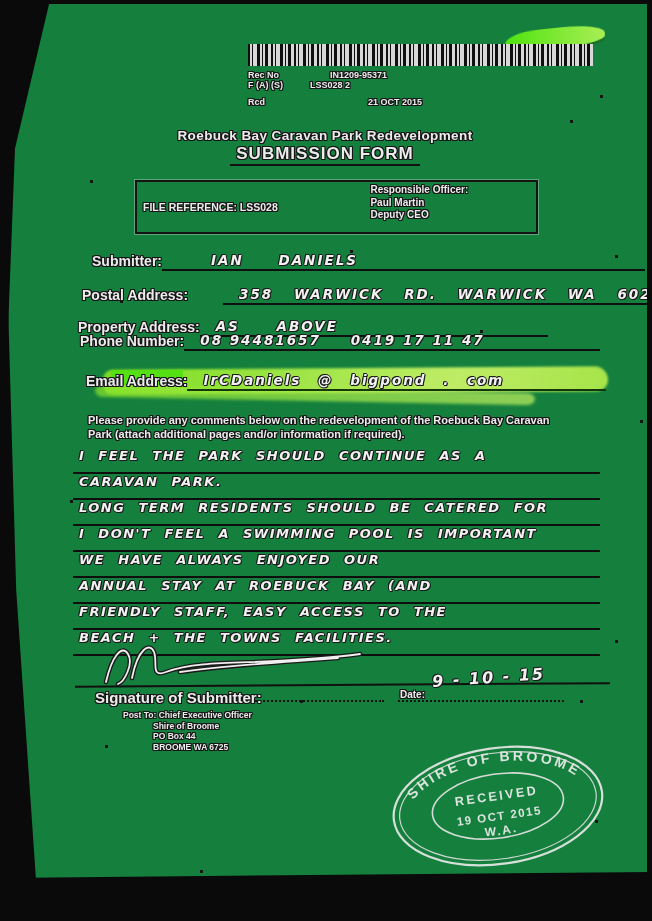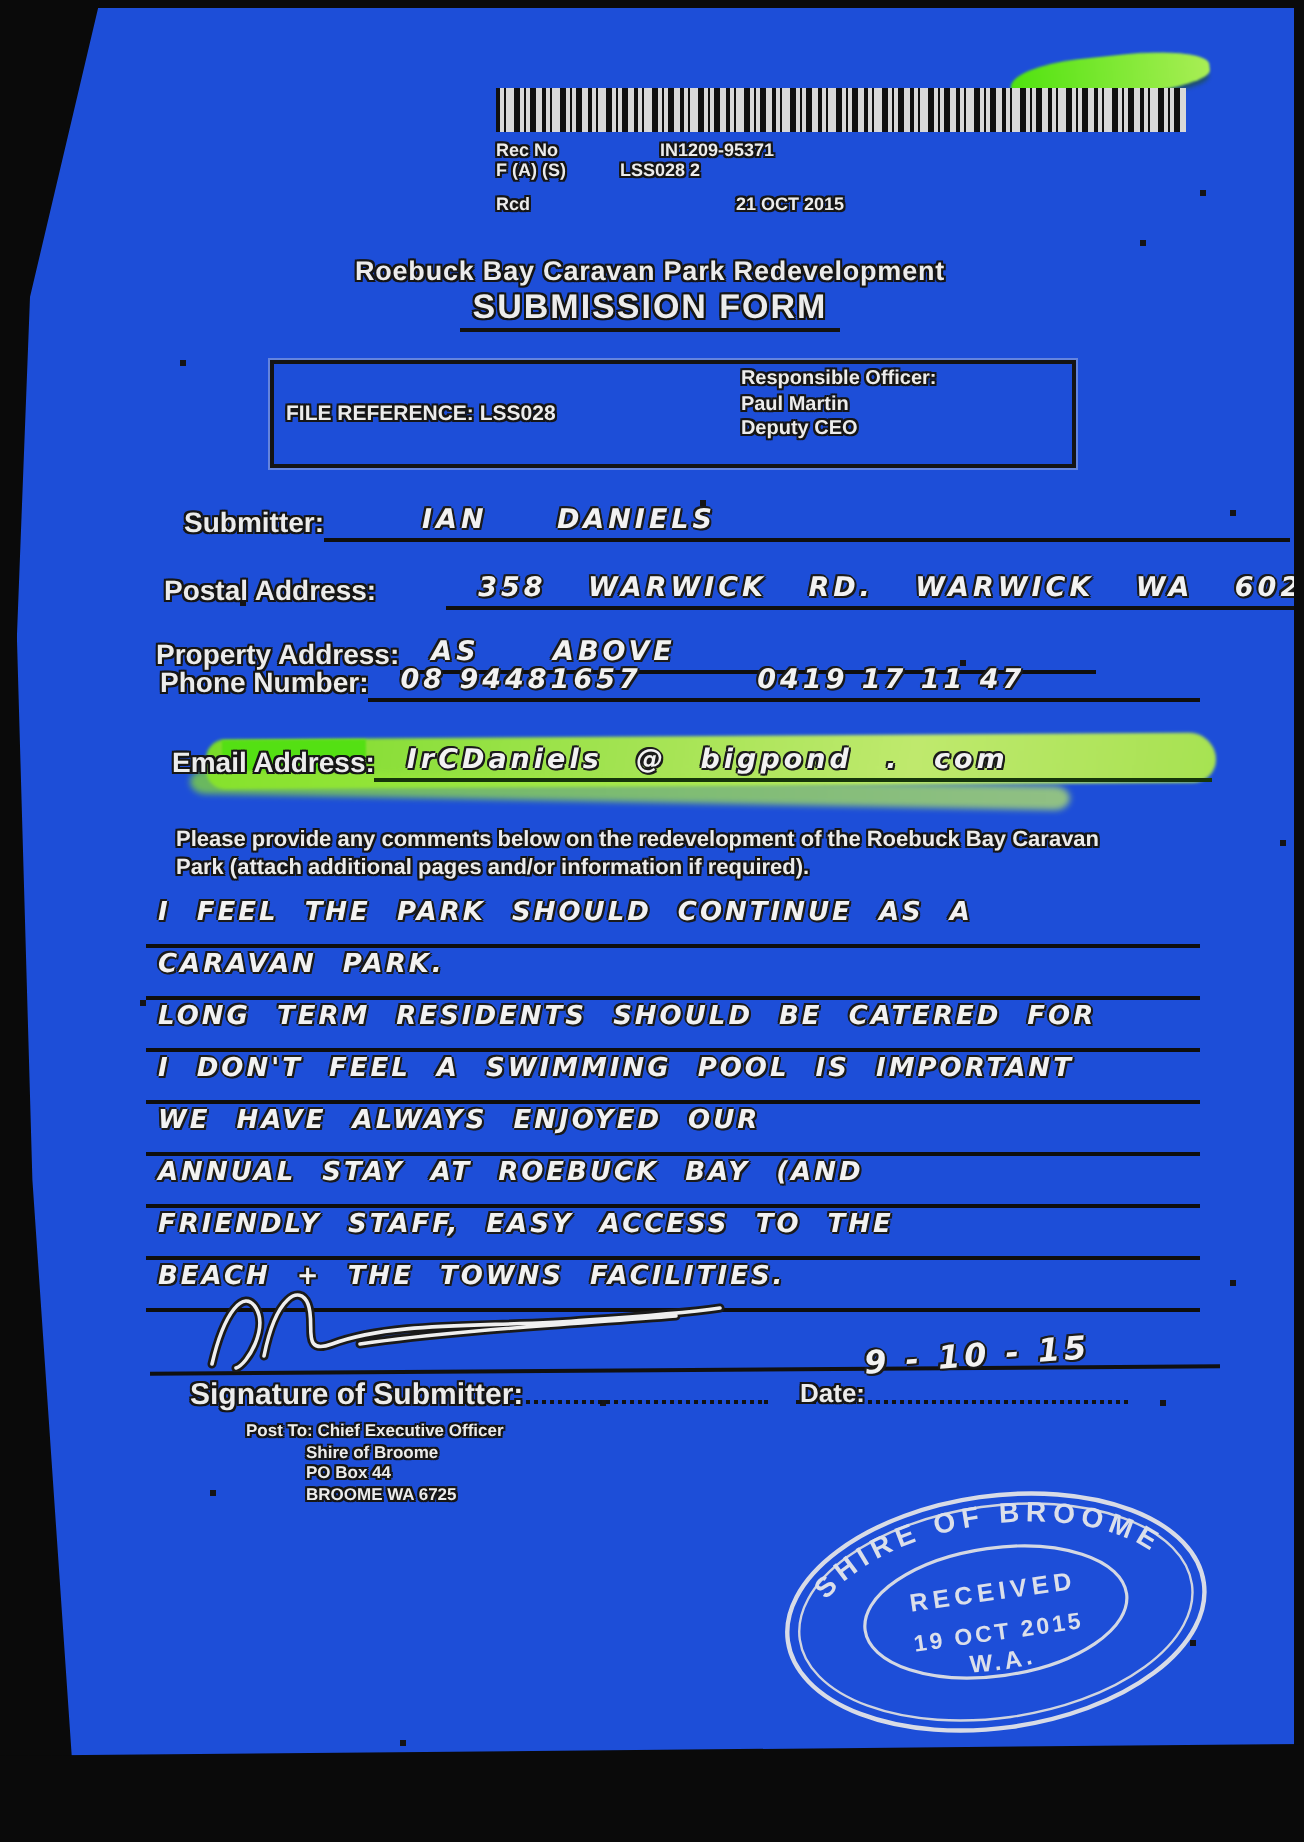--- a/index.html
+++ b/index.html
@@ -1,16 +1,16 @@
 <!DOCTYPE html>
 <html><head>
 <meta charset="utf-8">
 <style>
   html,body{margin:0;padding:0;background:#000;}
-  #scan{position:relative;width:652px;height:921px;background:#1d4ed8;overflow:hidden;
+  #scan{position:relative;width:652px;height:921px;background:#15803d;overflow:hidden;
         font-family:"Liberation Sans",sans-serif;}
   
   .pr{color:#ececec;font-weight:bold;
       text-shadow:-1px 0 #161616,1px 0 #161616,0 -1px #161616,0 1px #161616,
                   -1px -1px #161616,1px 1px #161616,1px -1px #161616,-1px 1px #161616;}
   
   .hw{color:#f2f2f2;font-weight:bold;font-style:italic;font-family:"DejaVu Sans",sans-serif;
       letter-spacing:2px;
       text-shadow:-1px 0 #1b1b1b,1px 0 #1b1b1b,0 -1px #1b1b1b,0 1px #1b1b1b,
                   1px 1px #1b1b1b,-1px -1px #1b1b1b;}
@@ -68,21 +68,21 @@
   #comments{left:73px;top:448px;width:527px;z-index:3;}
   .cline{height:24px;border-bottom:2.5px solid #0e0e0e;font-size:13px;
       padding-left:6px;overflow:hidden;}
   .cline .hw-t{letter-spacing:1.5px;word-spacing:7px;}
   
   #sig-topline{left:75px;top:684px;width:535px;border-top:2.5px solid #101010;
       transform:rotate(-.4deg);z-index:3;}
   #sig-svg{left:88px;top:638px;z-index:4;}
   #sig-label{left:95px;top:689px;font-size:15px;z-index:4;}
   #sig-dots{left:232px;top:700px;width:152px;border-top:2px dotted #121212;z-index:3;}
-  #date-label{left:400px;top:689px;font-size:13px;z-index:4;}
+  #date-label{left:400px;top:689px;font-size:10px;z-index:4;}
   #date-value{left:432px;top:668px;font-size:16px;transform:rotate(-4deg);z-index:4;}
   #date-dots{left:398px;top:700px;width:166px;border-top:2px dotted #121212;z-index:3;}
   
   #footer{left:123px;top:710px;font-size:8.5px;line-height:10.5px;z-index:3;}
   #footer .ind{margin-left:30px;}
   
   #stamp{left:388px;top:744px;width:220px;height:125px;transform:rotate(-8deg);
       opacity:.92;z-index:4;}
   
   #noise{left:570px;top:120px;width:3px;height:3px;background:#151515;z-index:2;
@@ -140,21 +140,21 @@
     <span class="fill"><span class="hw" style="word-spacing:14px;">358 WARWICK RD. WARWICK WA 6024</span></span>
   </div>
   <div class="frow" style="left:78px;top:318px;width:470px;">
     <span class="pr lbl">Property Address:</span>
     <span class="fill"><span class="hw" style="word-spacing:30px;">AS ABOVE</span></span>
   </div>
   <div class="frow" style="left:80px;top:332px;width:520px;">
     <span class="pr lbl">Phone Number:</span>
     <span class="fill">
       <span class="hw">08 94481657</span>
-      <span class="hw" style="margin-left:54px;">0419 17 11 47</span>
+      <span class="hw" style="margin-left:26px;">0419 17 11 47</span>
     </span>
   </div>
   <div class="frow" style="left:86px;top:372px;width:520px;">
     <span class="pr lbl">Email Address:</span>
     <span class="fill" style="border-bottom-color:#15350a;">
       <span class="hw" style="word-spacing:10px;">IrCDaniels @ bigpond . com</span>
     </span>
   </div>
 
   <div class="abs pr" id="instructions">Please provide any comments below on the redevelopment of the Roebuck Bay Caravan Park (attach additional pages and/or information if required).</div>

